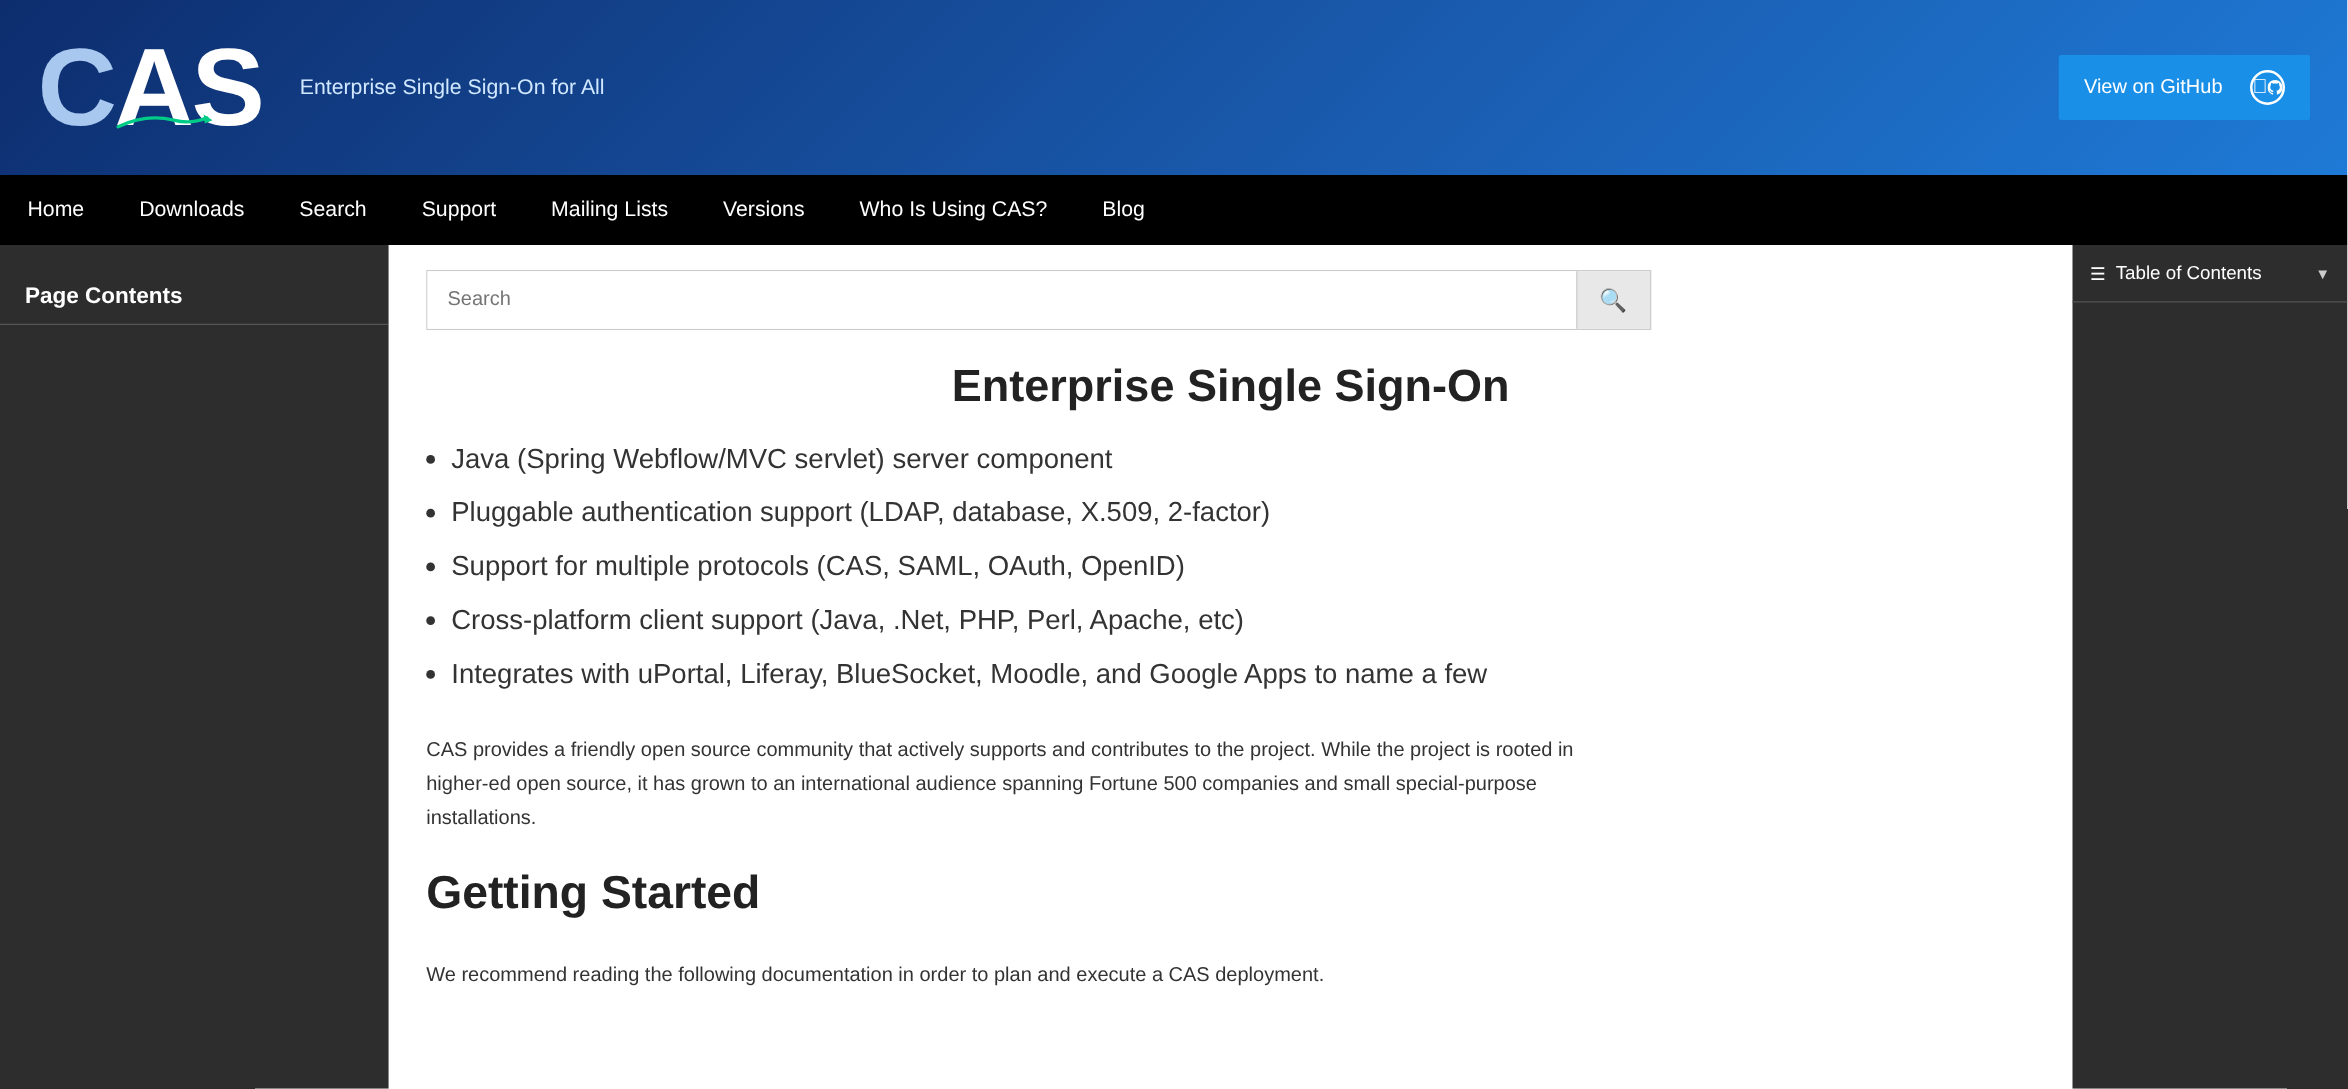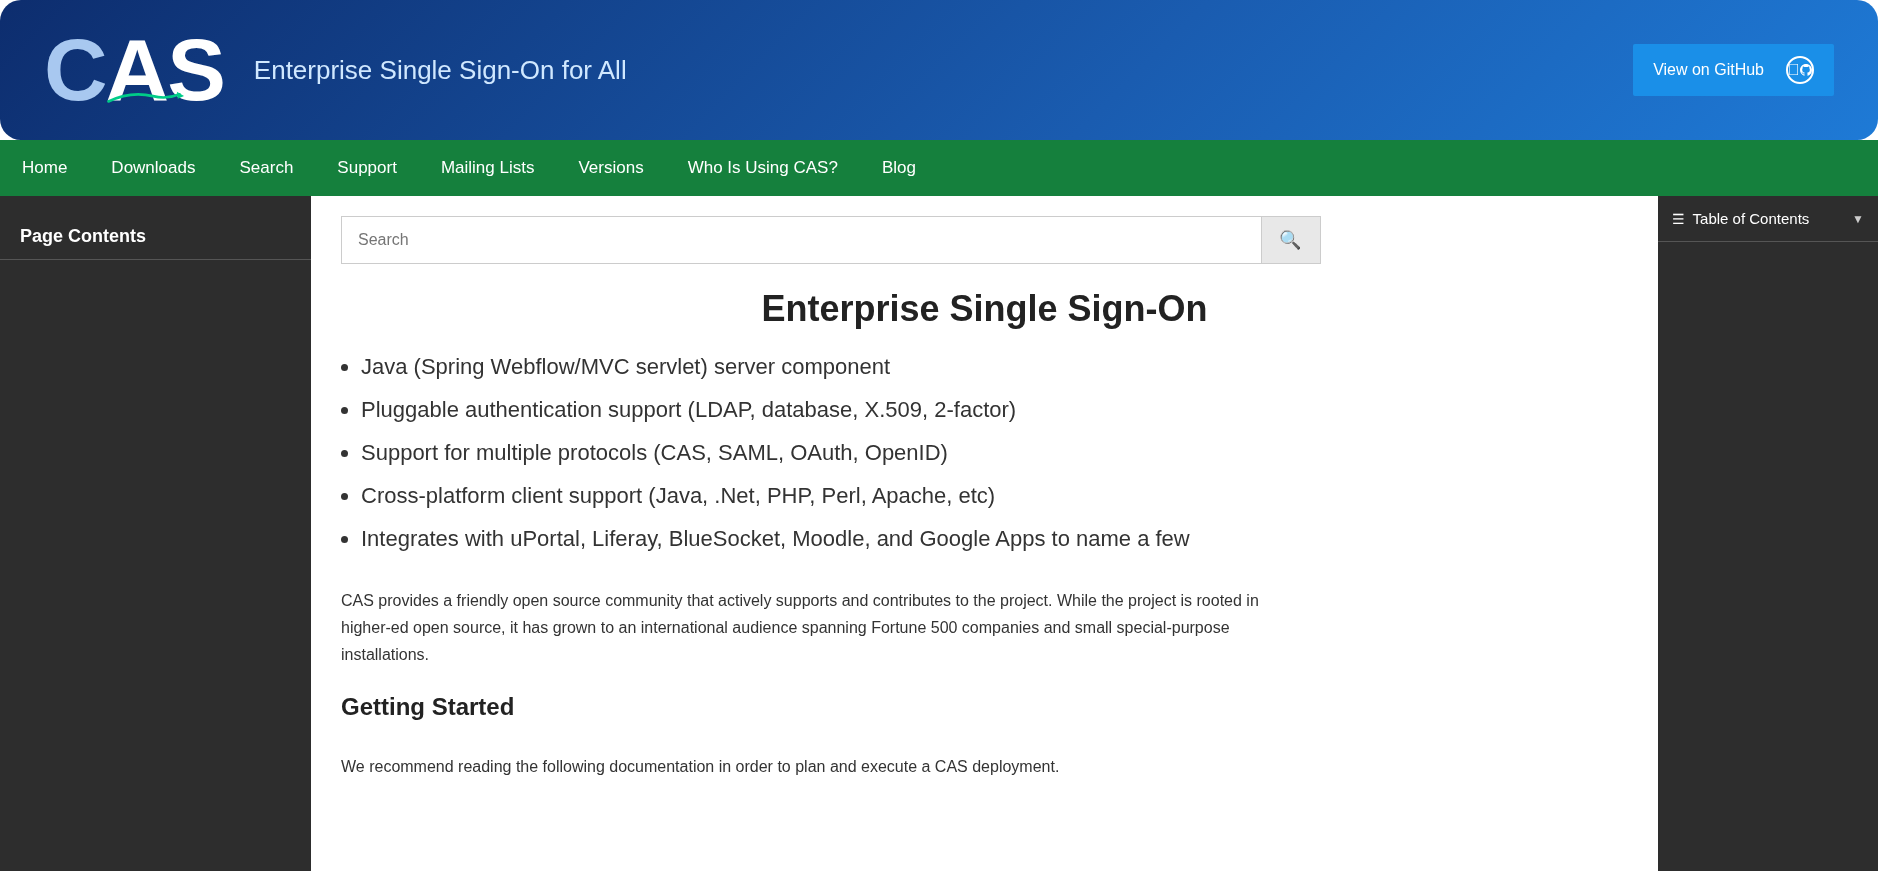--- a/index.html
+++ b/index.html
@@ -1,27 +1,26 @@
 <!DOCTYPE html>
 <html><head>
   <meta charset="utf-8">
   <style>
     * { margin: 0; padding: 0; box-sizing: border-box; }
     body { font-family: Arial, Helvetica, sans-serif; background: #fff; }
 
     
     .site-header {
       background: linear-gradient(135deg, #0d2d6e 0%, #1a5cb0 60%, #1e7ad6 100%);
-      padding: 18px 44px;
+      padding: 18px 30px;
       display: flex;
       align-items: center;
       justify-content: space-between;
       min-height: 140px;
       position: relative;
-      border-radius: 21px;
     }
     .header-left {
       display: flex;
       align-items: center;
       gap: 30px;
     }
     .cas-logo {
       display: flex;
       align-items: center;
     }
@@ -38,21 +37,21 @@
     .cas-logo-text .s { color: #fff; }
     .cas-swoosh {
       position: absolute;
       bottom: 8px;
       left: 60px;
       width: 80px;
       height: 18px;
     }
     .site-tagline {
       color: #d0e8ff;
-      font-size: 26px;
+      font-size: 17px;
       font-weight: normal;
     }
     .github-button {
       background: #1a8fe8;
       color: #fff;
       border: none;
       padding: 12px 20px;
       font-size: 16px;
       cursor: pointer;
       display: flex;
@@ -68,21 +67,21 @@
       border-radius: 50%;
       border: 2px solid #fff;
       display: flex;
       align-items: center;
       justify-content: center;
       font-size: 16px;
     }
 
     
     .site-nav {
-      background: #15803d;
+      background: #000000;
       display: flex;
       align-items: stretch;
       padding: 0;
     }
     .nav-item {
       color: #fff;
       text-decoration: none;
       padding: 0 22px;
       font-size: 17px;
       line-height: 56px;
@@ -169,21 +168,21 @@
     }
     .article-paragraph {
       font-size: 16px;
       color: #333;
       line-height: 1.7;
       margin-bottom: 24px;
       max-width: 960px;
       margin-top: 32px;
     }
     .article-subtitle {
-      font-size: 24px;
+      font-size: 37px;
       font-weight: bold;
       color: #222;
       margin-bottom: 14px;
       margin-top: 10px;
     }
 
     
     .right-sidebar {
       width: 220px;
       background: #2d2d2d;

